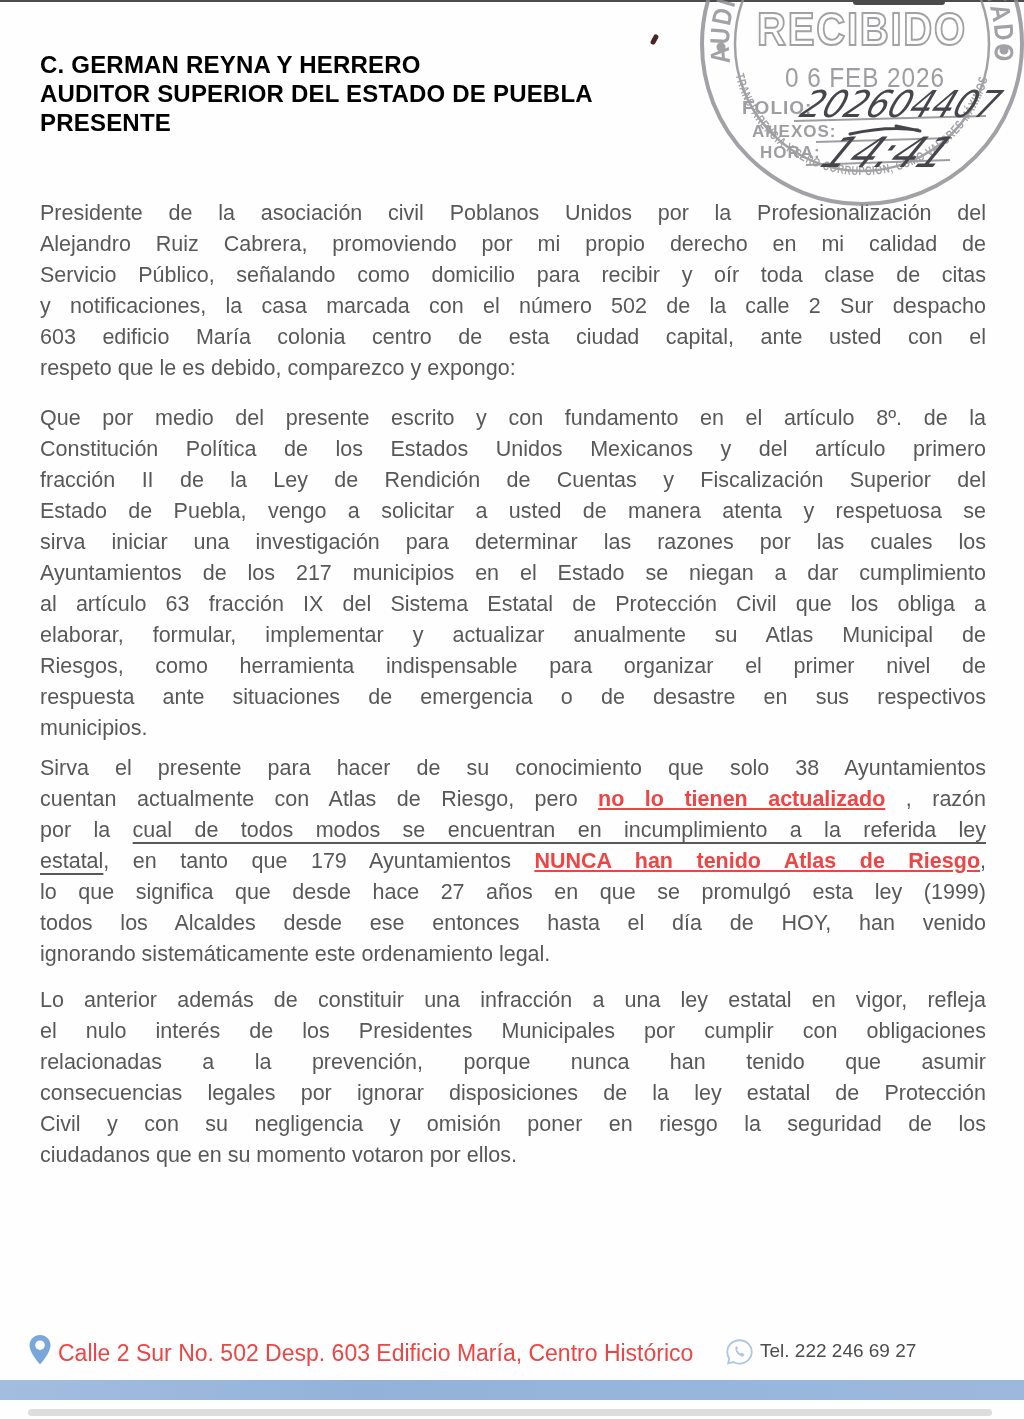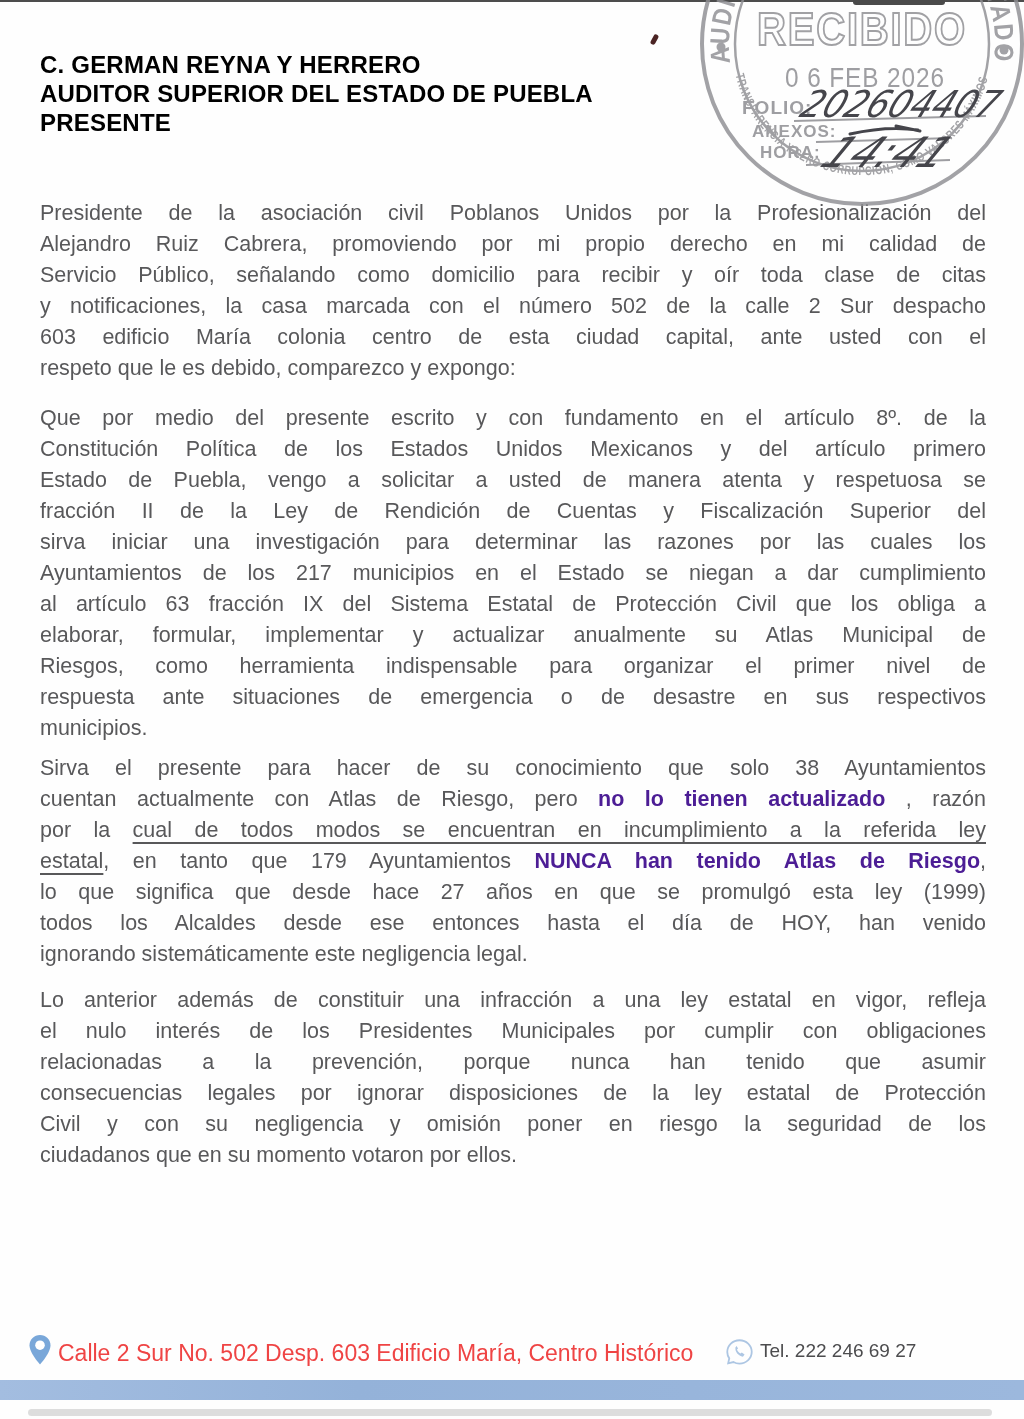--- a/index.html
+++ b/index.html
@@ -14,21 +14,21 @@
   .bottom-shadow{left:28px;top:1409px;width:964px;height:7px;background:#d2d2d2;border-radius:4px;opacity:.75;}
 
   
   .header{left:40px;top:50px;font-size:24px;font-weight:700;line-height:29px;
           color:#000000;letter-spacing:.2px;}
 
   
   .para{left:40px;width:946px;font-size:21.5px;line-height:31px;color:#58585a;}
   .line{text-align:justify;text-align-last:justify;white-space:normal;}
   .line.last{text-align-last:left;}
-  .seg-b{font-weight:700;color:#4c1d95;}
+  .seg-b{font-weight:700;color:#ef4444;text-decoration:underline;}
   .seg-u{text-decoration:underline;text-decoration-thickness:2px;text-underline-offset:5px;}
 
   
   .stamp{left:0;top:0;width:1024px;height:240px;pointer-events:none;}
 
   
   .footer-address{left:58px;top:1340px;font-size:23px;color:#ef4444;}
   .footer-tel{left:760px;top:1340px;font-size:19px;color:#4c4c4e;}
   .pin-icon{left:28px;top:1334px;width:24px;height:32px;}
   .phone-icon{left:725px;top:1338px;width:29px;height:29px;}
@@ -53,38 +53,38 @@
     <div class="line"><span>Presidente de la asociación civil Poblanos Unidos por la Profesionalización del</span></div>
     <div class="line"><span>Alejandro Ruiz Cabrera, promoviendo por mi propio derecho en mi calidad de</span></div>
     <div class="line"><span>Servicio Público, señalando como domicilio para recibir y oír toda clase de citas</span></div>
     <div class="line"><span>y notificaciones, la casa marcada con el número 502 de la calle 2 Sur despacho</span></div>
     <div class="line"><span>603 edificio María colonia centro de esta ciudad capital, ante usted con el</span></div>
     <div class="line last"><span>respeto que le es debido, comparezco y expongo:</span></div>
   </div>
 <div class="abs para" style="top:403px">
     <div class="line"><span>Que por medio del presente escrito y con fundamento en el artículo 8º. de la</span></div>
     <div class="line"><span>Constitución Política de los Estados Unidos Mexicanos y del artículo primero</span></div>
+    <div class="line"><span>fracción II de la Ley de Rendición de Cuentas y Fiscalización Superior del</span></div>
     <div class="line"><span>Estado de Puebla, vengo a solicitar a usted de manera atenta y respetuosa se</span></div>
-    <div class="line"><span>fracción II de la Ley de Rendición de Cuentas y Fiscalización Superior del</span></div>
     <div class="line"><span>sirva iniciar una investigación para determinar las razones por las cuales los</span></div>
     <div class="line"><span>Ayuntamientos de los 217 municipios en el Estado se niegan a dar cumplimiento</span></div>
     <div class="line"><span>al artículo 63 fracción IX del Sistema Estatal de Protección Civil que los obliga a</span></div>
     <div class="line"><span>elaborar, formular, implementar y actualizar anualmente su Atlas Municipal de</span></div>
     <div class="line"><span>Riesgos, como herramienta indispensable para organizar el primer nivel de</span></div>
     <div class="line"><span>respuesta ante situaciones de emergencia o de desastre en sus respectivos</span></div>
     <div class="line last"><span>municipios.</span></div>
   </div>
 <div class="abs para" style="top:753px">
     <div class="line"><span>Sirva el presente para hacer de su conocimiento que solo 38 Ayuntamientos</span></div>
     <div class="line"><span>cuentan actualmente con Atlas de Riesgo, pero </span><span class="seg-b">no lo tienen actualizado</span><span> , razón</span></div>
     <div class="line"><span>por la </span><span class="seg-u">cual de todos modos se encuentran en incumplimiento a la referida ley</span></div>
     <div class="line"><span class="seg-u">estatal</span><span>, en tanto que 179 Ayuntamientos </span><span class="seg-b">NUNCA han tenido Atlas de Riesgo</span><span>,</span></div>
     <div class="line"><span>lo que significa que desde hace 27 años en que se promulgó esta ley (1999)</span></div>
     <div class="line"><span>todos los Alcaldes desde ese entonces hasta el día de HOY, han venido</span></div>
-    <div class="line last"><span>ignorando sistemáticamente este negligencia legal.</span></div>
+    <div class="line last"><span>ignorando sistemáticamente este ordenamiento legal.</span></div>
   </div>
 <div class="abs para" style="top:985px">
     <div class="line"><span>Lo anterior además de constituir una infracción a una ley estatal en vigor, refleja</span></div>
     <div class="line"><span>el nulo interés de los Presidentes Municipales por cumplir con obligaciones</span></div>
     <div class="line"><span>relacionadas a la prevención, porque nunca han tenido que asumir</span></div>
     <div class="line"><span>consecuencias legales por ignorar disposiciones de la ley estatal de Protección</span></div>
     <div class="line"><span>Civil y con su negligencia y omisión poner en riesgo la seguridad de los</span></div>
     <div class="line last"><span>ciudadanos que en su momento votaron por ellos.</span></div>
   </div>
 

